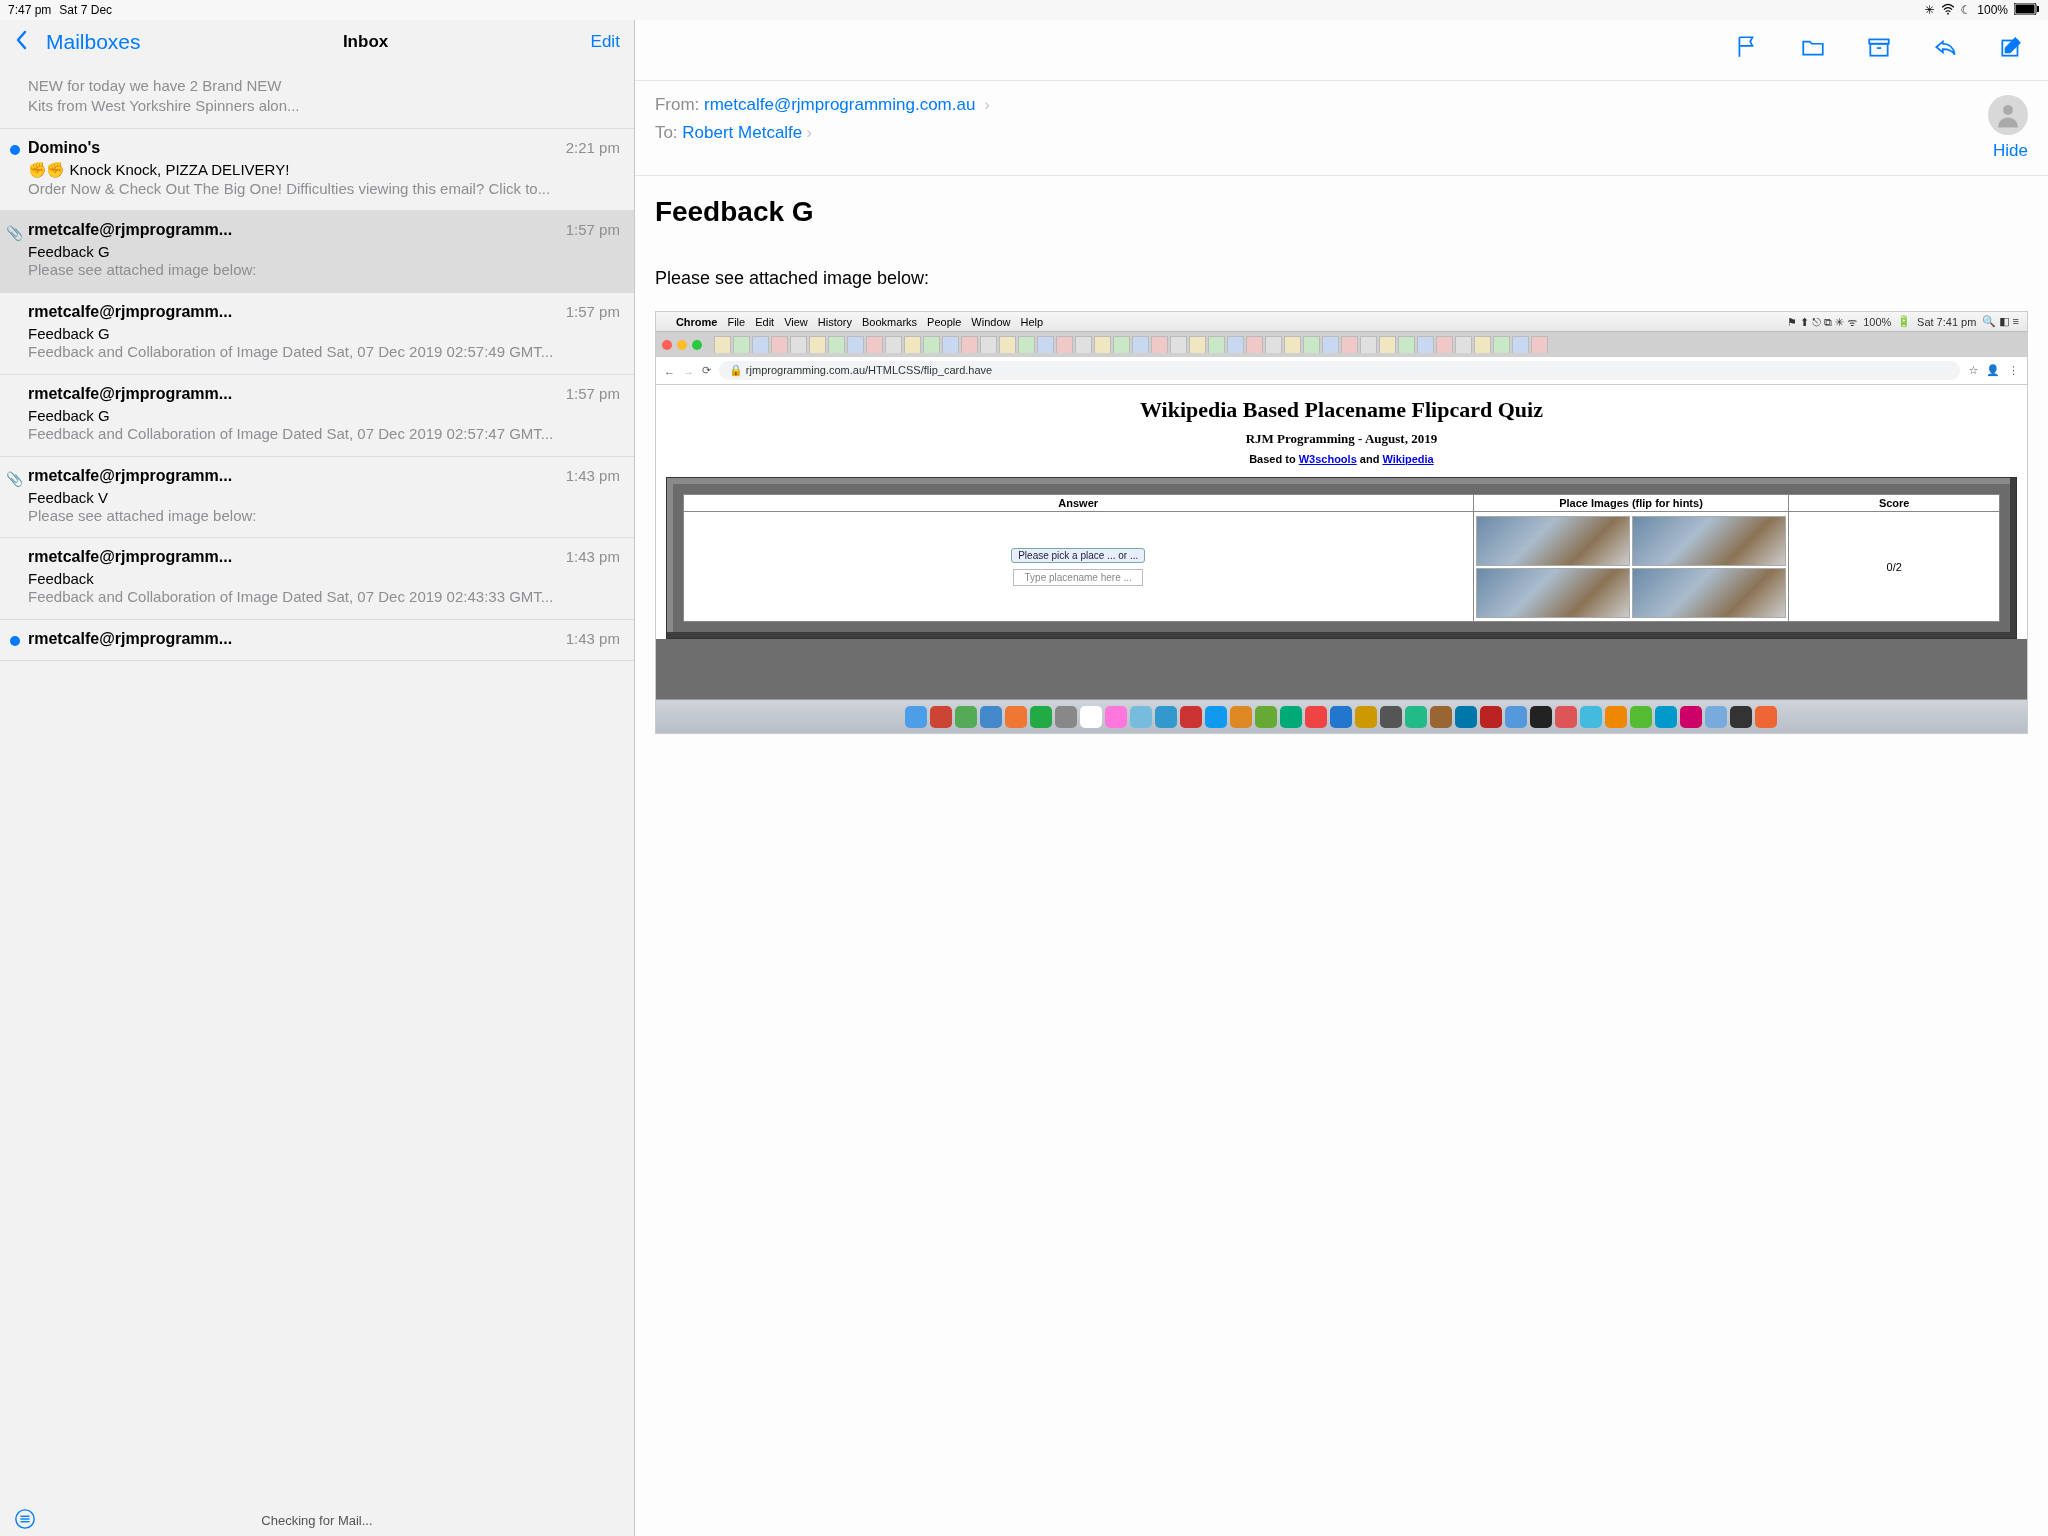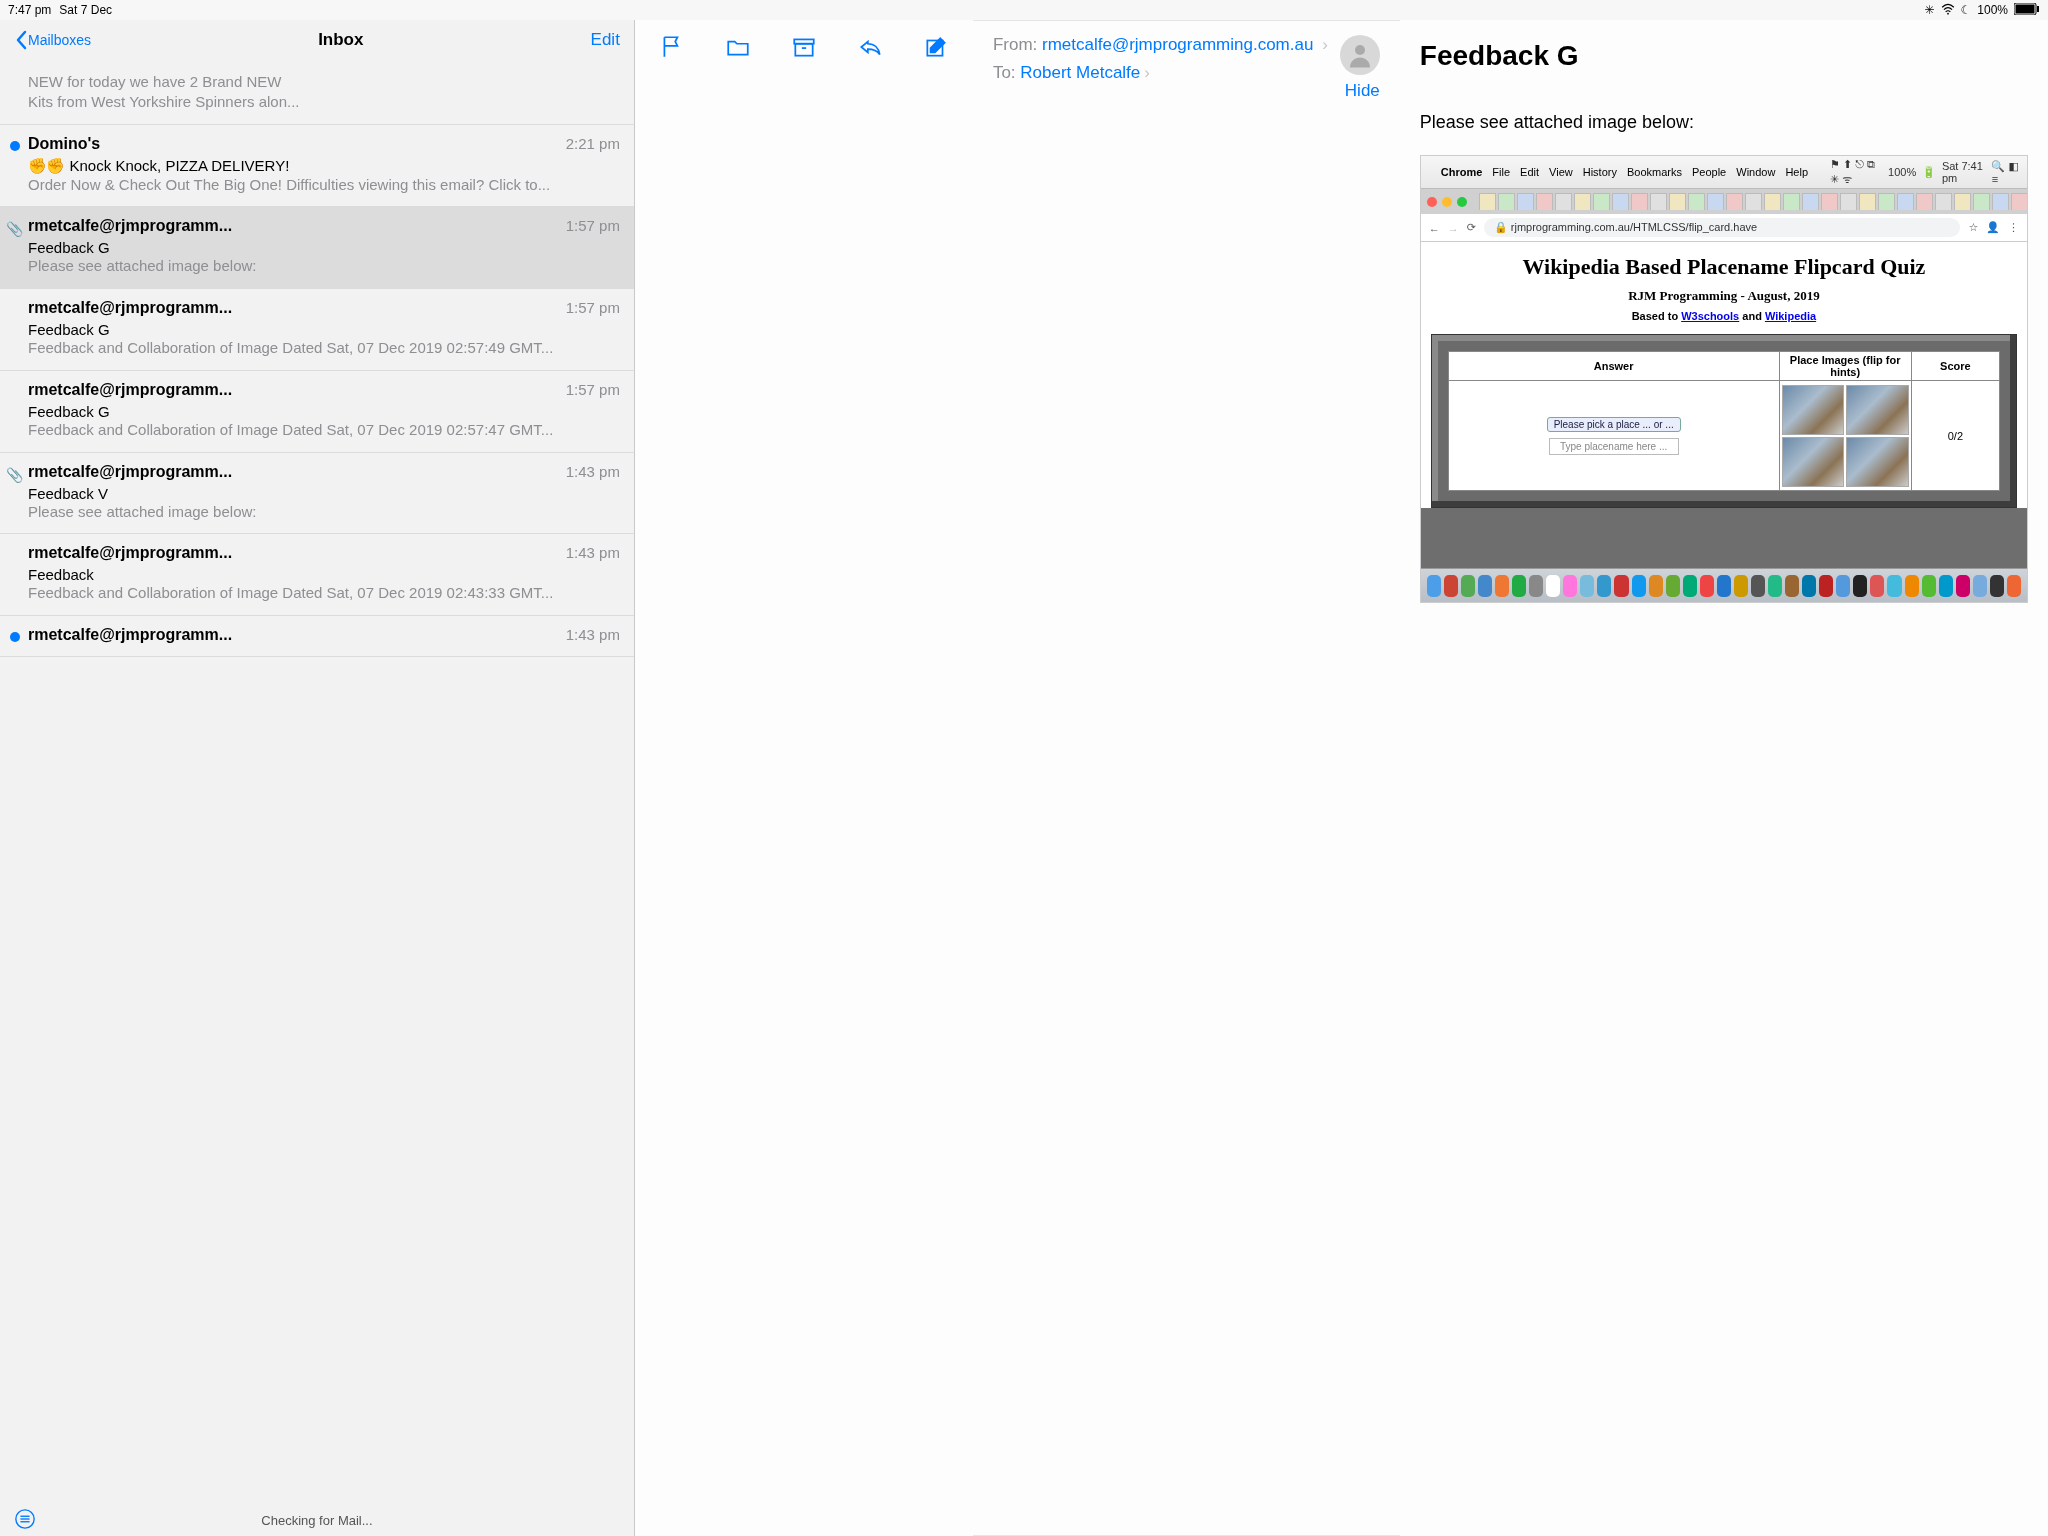--- a/index.html
+++ b/index.html
@@ -3,37 +3,37 @@
 <meta charset="utf-8">
 <style>
 * { margin: 0; padding: 0; box-sizing: border-box; font-family: -apple-system, "Helvetica Neue", Helvetica, Arial, sans-serif; }
 html, body { width: 100%; height: 100%; background: #fff; overflow: hidden; }
 .statusbar { height: 20px; display: flex; justify-content: space-between; align-items: center; padding: 0 8px; font-size: 12px; font-weight: 400; background: #f7f7f7; }
 .statusbar .left { display: flex; gap: 8px; }
 .statusbar .right { display: flex; gap: 6px; align-items: center; }
 .app { display: flex; height: calc(100% - 20px); }
 .sidebar { width: 31%; min-width: 395px; background: #f2f2f2; border-right: 1px solid #c9c9c9; display: flex; flex-direction: column; overflow: hidden; }
 .sidebar-header { display: flex; align-items: center; justify-content: space-between; padding: 10px 14px 12px; }
-.sidebar-header .back { color: #007aff; font-size: 14px; display: flex; align-items: center; gap: 0; }
+.sidebar-header .back { color: #007aff; font-size: 21px; display: flex; align-items: flex-start; gap: 18px; }
 .sidebar-header .back svg { width: 14px; height: 20px; }
 .sidebar-header .title { font-size: 17px; font-weight: 600; flex: 1; text-align: center; }
 .sidebar-header .edit { color: #007aff; font-size: 17px; }
 .mail-list { flex: 1; overflow-y: hidden; }
 .mail-item { padding: 10px 14px 12px 28px; border-bottom: 1px solid #dcdcdc; position: relative; }
 .mail-item.selected { background: #dcdcdc; }
 .mail-item .dot { position: absolute; left: 10px; top: 16px; width: 10px; height: 10px; border-radius: 50%; background: #007aff; }
 .mail-item .clip { position: absolute; left: 6px; top: 14px; color: #8e8e93; font-size: 14px; }
 .mail-item .row1 { display: flex; justify-content: space-between; align-items: baseline; }
 .mail-item .sender { font-size: 16px; font-weight: 600; color: #000; white-space: nowrap; overflow: hidden; text-overflow: ellipsis; max-width: 260px; }
 .mail-item .time { font-size: 15px; color: #8e8e93; white-space: nowrap; margin-left: 6px; }
 .mail-item .subject { font-size: 15px; color: #000; margin-top: 4px; }
 .mail-item .preview { font-size: 15px; color: #8e8e93; margin-top: 1px; line-height: 1.25; max-height: 2.5em; overflow: hidden; }
 .sidebar-footer { display: flex; align-items: center; justify-content: center; padding: 8px 14px; font-size: 13px; color: #555; position: relative; }
 .sidebar-footer .compose { position: absolute; left: 14px; color: #007aff; }
-.content { flex: 1; display: flex; flex-direction: row; background: #fdfdfd; overflow: hidden; }
+.content { flex: 1; display: flex; flex-direction: column; background: #fdfdfd; overflow: hidden; }
 .toolbar { display: flex; justify-content: flex-end; gap: 40px; padding: 14px 24px 16px; }
 .toolbar svg { width: 26px; height: 26px; stroke: #007aff; fill: none; stroke-width: 1.6; }
 .msg-header { border-top: 1px solid #e5e5e5; border-bottom: 1px solid #e5e5e5; padding: 14px 20px; display: flex; justify-content: space-between; align-items: flex-start; }
 .msg-header .lines { font-size: 17px; }
 .msg-header .from-label, .msg-header .to-label { color: #8e8e93; }
 .msg-header a { color: #007aff; text-decoration: none; }
 .msg-header .to-line { margin-top: 8px; display: flex; align-items: center; }
 .msg-header .hide { color: #007aff; font-size: 17px; }
 .msg-header .chev { color: #c7c7cc; margin-left: 4px; }
 .avatar { width: 40px; height: 40px; border-radius: 50%; background: #d8d8d8; margin-left: 12px; display: flex; align-items: center; justify-content: center; }

